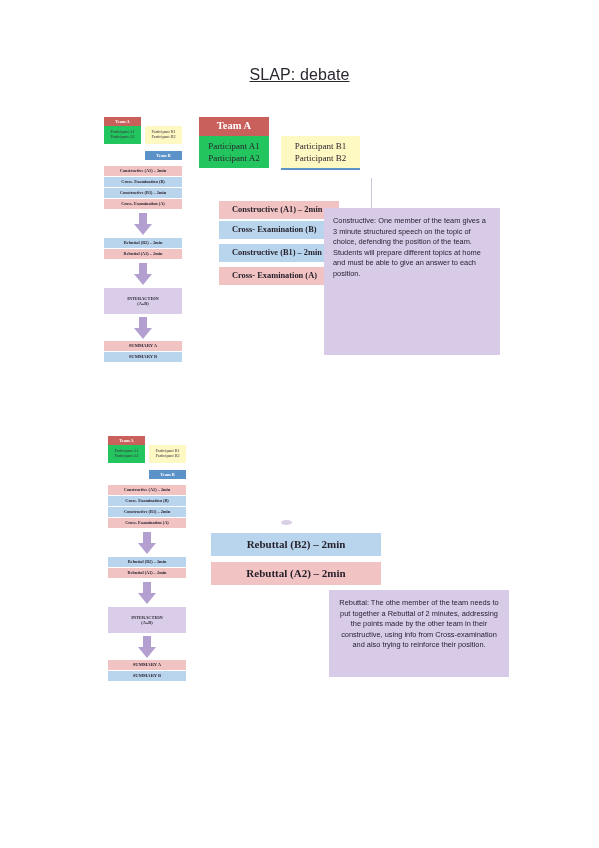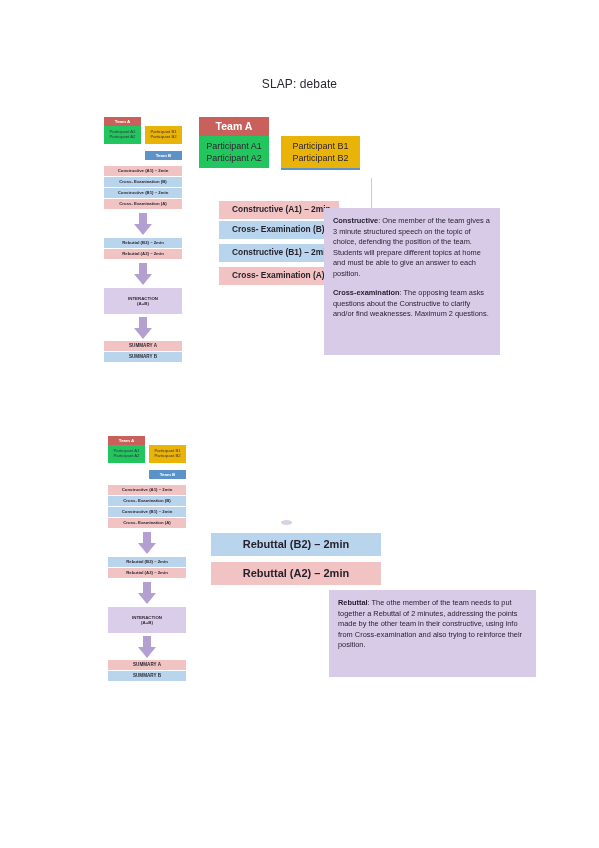--- a/index.html
+++ b/index.html
@@ -12,44 +12,46 @@
     height: 848px;
     position: relative;
     font-family: "Liberation Sans", sans-serif;
     color: #221d2b;
     overflow: hidden;
   }
 
   
   .page-title {
     position: absolute;
-    top: 77px;
+    top: 66px;
     left: 0;
     width: 599px;
     text-align: center;
-    font-size: 12px;
+    font-size: 16px;
     color: #2b2630;
     letter-spacing: 0.1px;
+    text-decoration: underline;
   }
 
   
   .bar {
     box-sizing: border-box;
     display: flex;
     align-items: center;
     justify-content: center;
     text-align: center;
     line-height: 1.15;
+    font-family: Liberation Serif, serif;
   }
   .pink      { background: #f2c3c3; }
   .blue      { background: #b9d5ed; }
   .pink-hdr  { background: #c9605c; color: #ffffff; }
   .blue-hdr  { background: #5b93c9; color: #ffffff; margin-top: 34px; }
   .pink-body { background: #22c55e; }
-  .blue-body { background: #eab308; align-items: center; }
+  .blue-body { background: #fef9c3; align-items: center; }
   .lilac     { background: #d9cde9; }
 
   
   .mini { position: absolute; }
   .mini .hdr {
     position: absolute;
     font-size: 4.4px;
     font-weight: bold;
     height: 9px;
   }
@@ -150,21 +152,21 @@
     position: absolute;
     box-sizing: border-box;
     background: #d7cbe8;
     font-size: 7.4px;
     line-height: 1.42;
     color: #231d2c;
     padding: 8px 9px 8px 9px;
   }
   .callout p { margin: 0; }
   .callout p + p { margin-top: 9px; }
-  .callout b { font-weight: bold; }
+  .callout b { font-weight: normal; }
 
   
   .connector {
     position: absolute;
     width: 1px;
     background: #cfc6de;
   }
   .handle {
     position: absolute;
     width: 11px;
@@ -239,21 +241,20 @@
 
 <div class="connector" style="left:371px; top:178px; height:30px;"></div>
 
 <div class="bar pink big-step" style="left:219px; top:201px; width:120px;">Constructive (A1) – 2min</div>
 <div class="bar blue big-step" style="left:219px; top:221px; width:120px;">Cross- Examination (B)</div>
 <div class="bar blue big-step" style="left:219px; top:244px; width:120px;">Constructive (B1) – 2min</div>
 <div class="bar pink big-step" style="left:219px; top:267px; width:120px;">Cross- Examination (A)</div>
 
 <div class="callout" style="left:324px; top:208px; width:176px; height:147px;">
   <p><b>Constructive</b><span>: One member of the team gives a 3 minute structured speech on the topic of choice, defending the position of the team. Students will prepare different topics at home and must be able to give an answer to each position.</span></p>
-  <p><b>Cross-examination</b><span>: The opposing team asks questions about the Constructive to clarify and/or find weaknesses. Maximum 2 questions.</span></p>
 </div>
 
 <div class="mini" style="left:108px; top:436px; width:78px; height:240px;">
 
   <div class="bar pink-hdr hdr" style="left:0; top:0; width:37px;">Team A</div>
   <div class="bar blue-hdr hdr" style="left:41px; top:0; width:37px;">Team B</div>
 
   <div class="bar pink-body body" style="left:0; top:9px; width:37px;">
     <span>Participant A1</span>
     <span>Participant A2</span>
@@ -293,15 +294,15 @@
 
   <div class="bar pink sum" style="top:224px;">SUMMARY A</div>
   <div class="bar blue sum" style="top:235px;">SUMMARY B</div>
 </div>
 
 <div class="handle" style="left:281px; top:520px;"></div>
 
 <div class="bar blue big-reb" style="left:211px; top:533px; width:170px;">Rebuttal (B2) – 2min</div>
 <div class="bar pink big-reb" style="left:211px; top:562px; width:170px;">Rebuttal (A2) – 2min</div>
 
-<div class="callout" style="left:329px; top:590px; width:207px; height:87px;">
+<div class="callout" style="left:329px; top:590px; width:180px; height:87px;text-align:center;">
   <p><b>Rebuttal</b><span>: The othe member of the team needs to put together a Rebuttal of 2 minutes, addressing the points made by the other team in their constructive, using info from Cross-examination and also trying to reinforce their position.</span></p>
 </div>
 
 </body></html>

